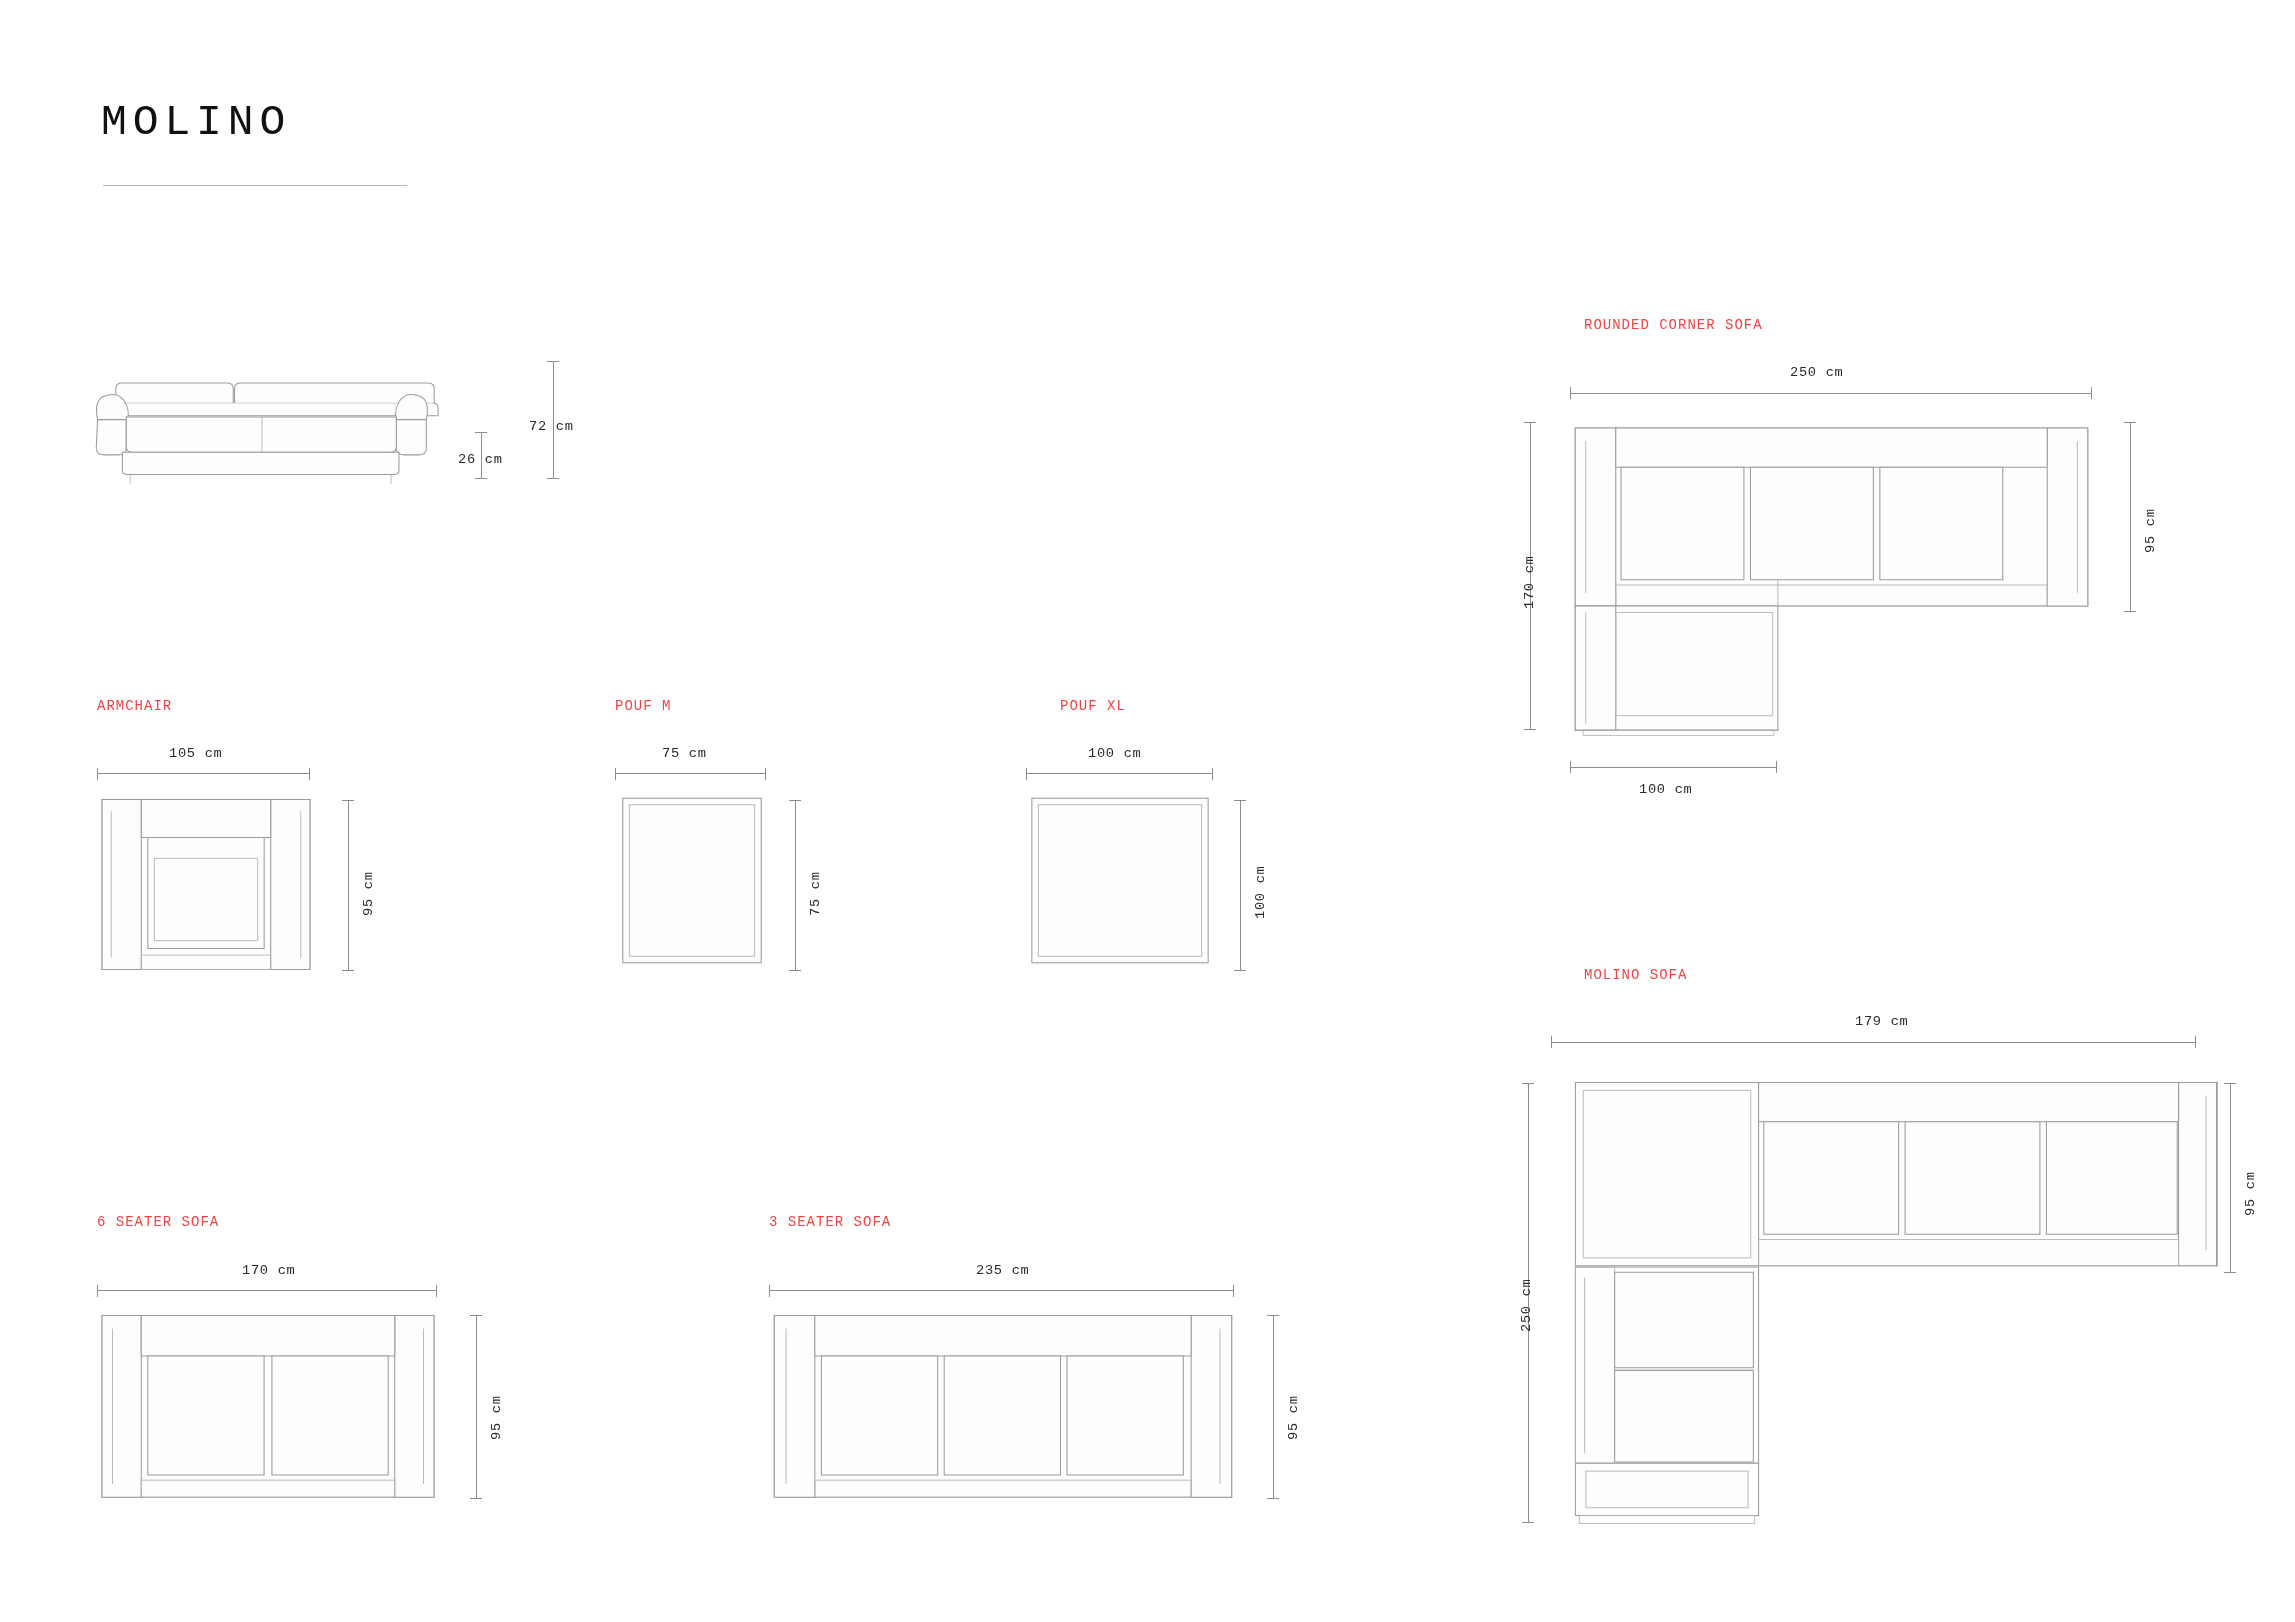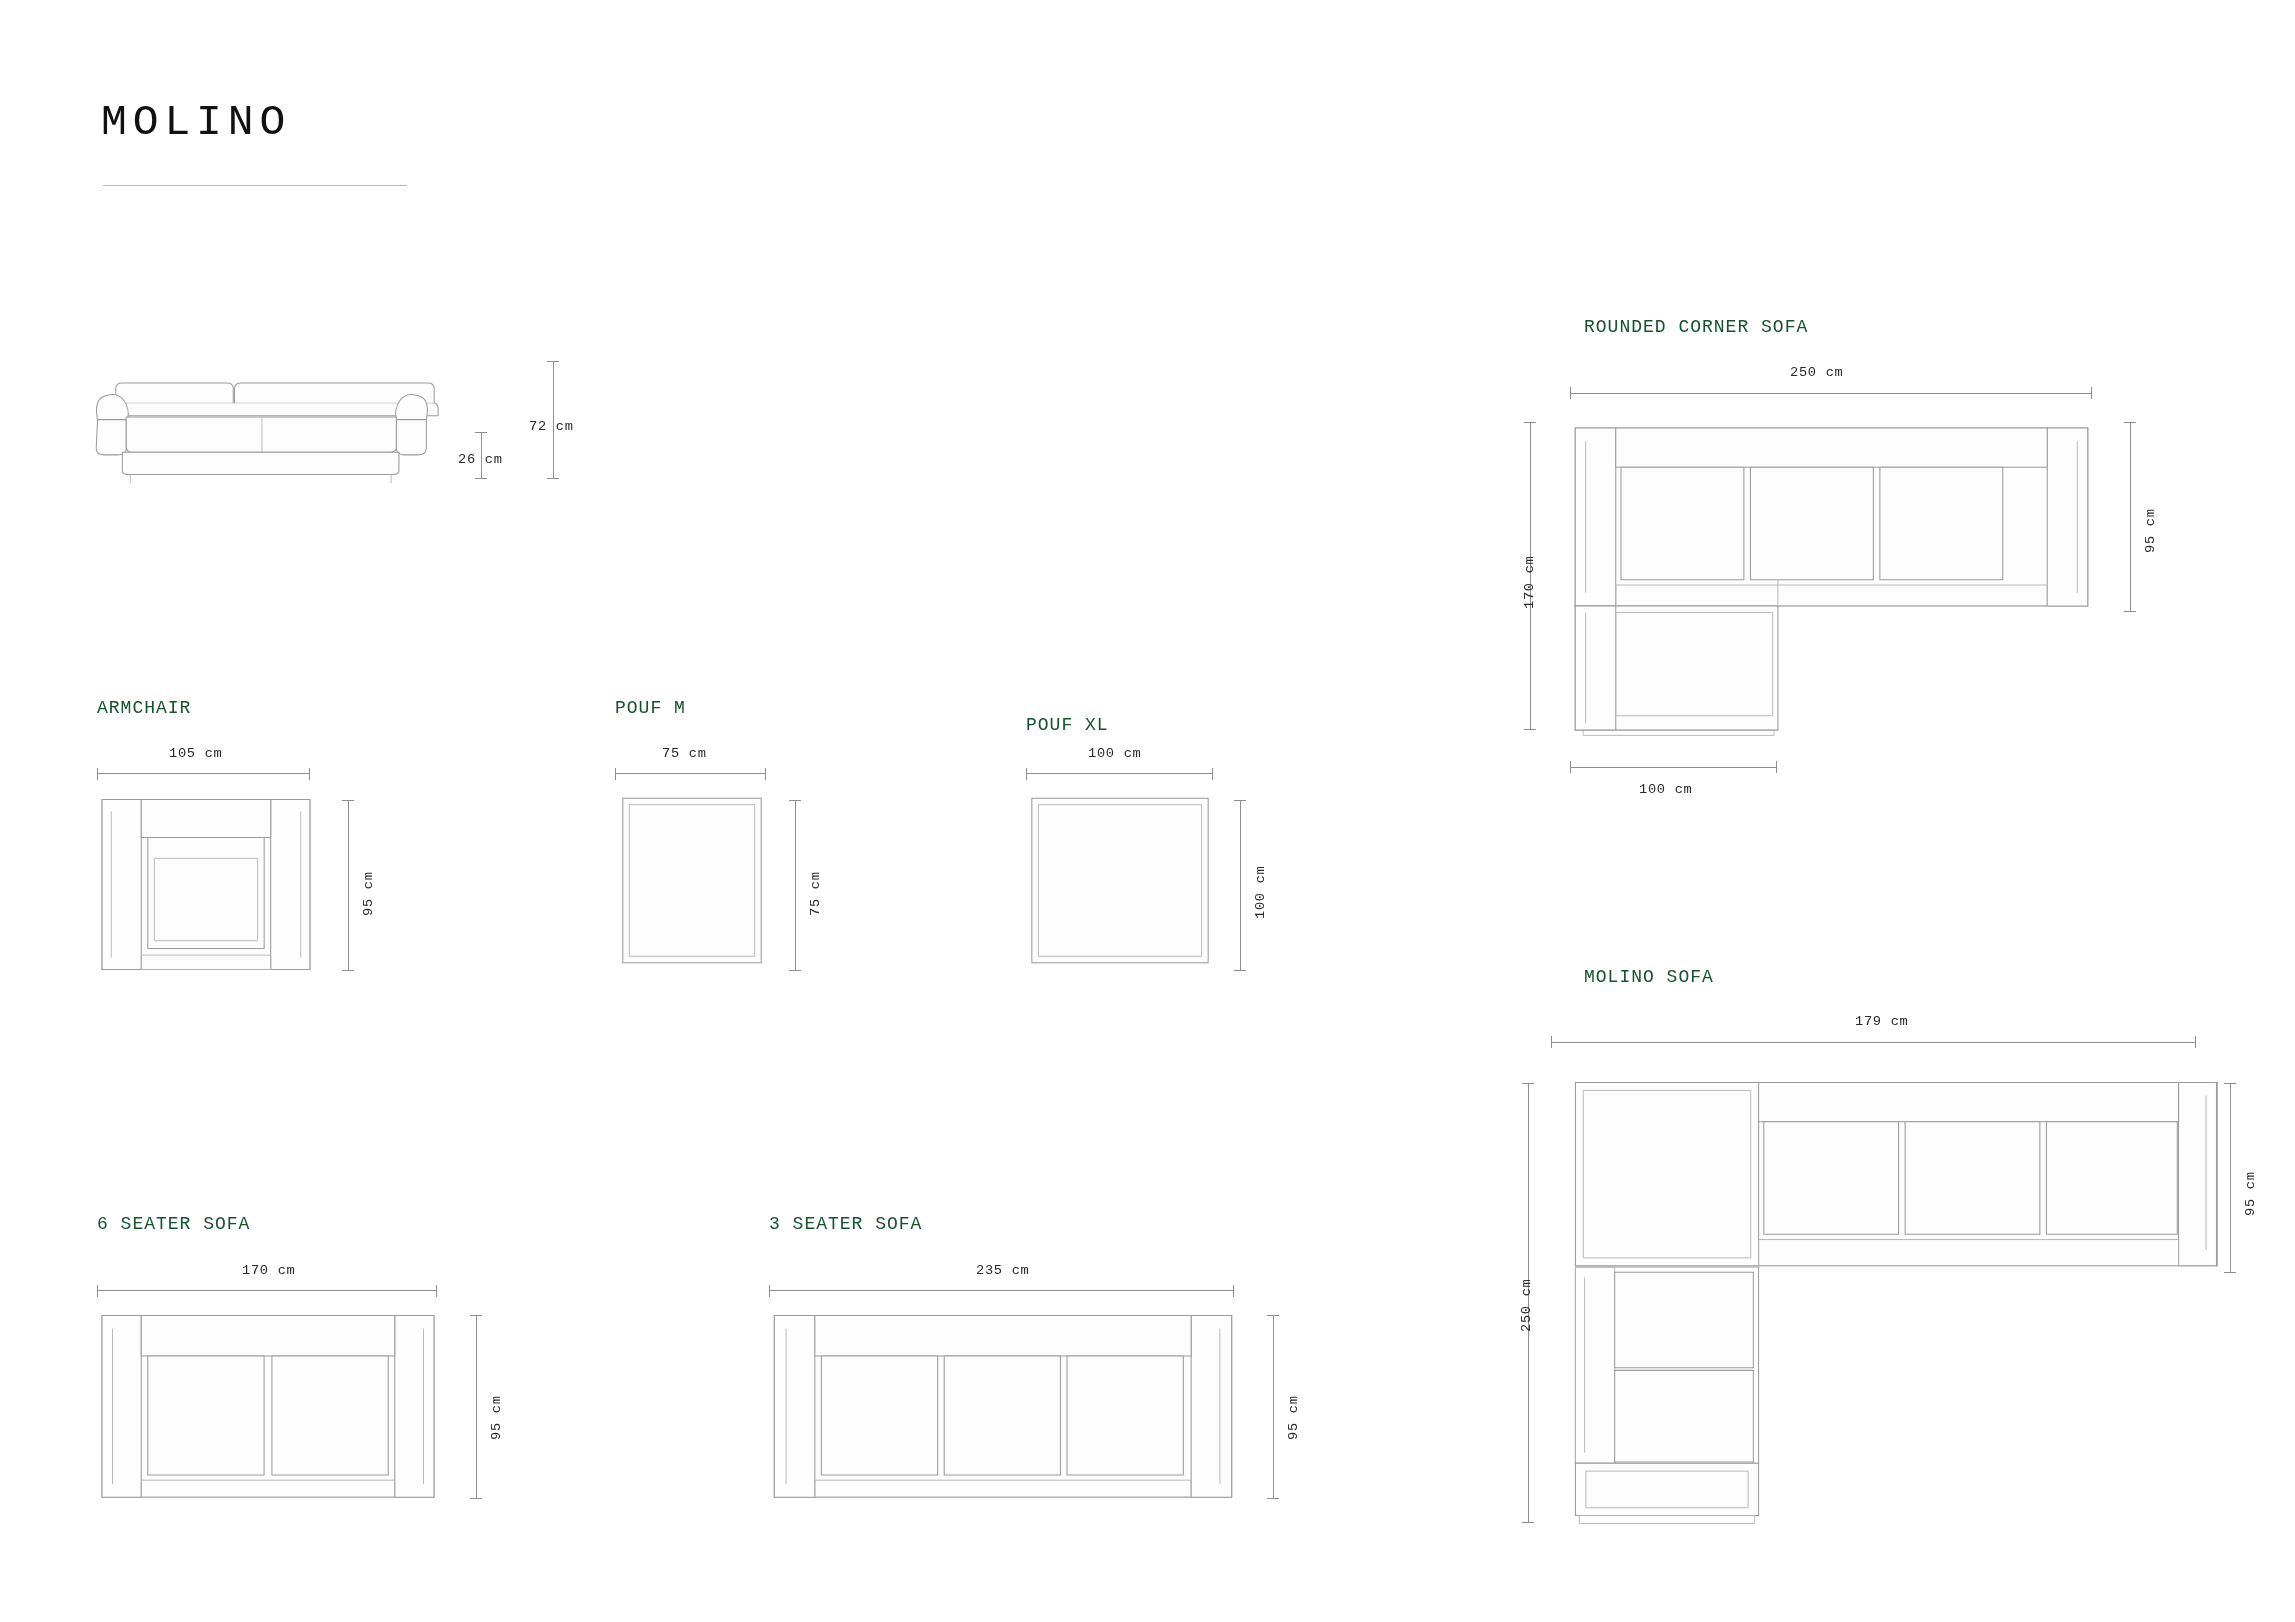--- a/index.html
+++ b/index.html
@@ -14,21 +14,21 @@
   .title{
     position:absolute;left:101px;top:98px;
     font-size:43px;letter-spacing:5.9px;font-weight:400;color:#111;
   }
   .title-rule{
     position:absolute;left:103px;top:185px;width:304px;height:1.3px;background:#b9b9b9;
   }
 
   
   .label{
-    position:absolute;font-size:18px;letter-spacing:1px;color:#14532d;font-weight:500;
+    position:absolute;font-size:14px;letter-spacing:1px;color:#ef4444;font-weight:500;
     white-space:nowrap;
   }
   .dim{
     position:absolute;font-size:13.7px;letter-spacing:0.7px;color:#2a2a2a;white-space:nowrap;
   }
   .dim.vert{
     transform-origin:left top;
     transform:rotate(-90deg);
   }
 
@@ -113,21 +113,21 @@
     <svg width="144" height="175" viewBox="0 0 220 268">
       <rect class="fillsoft" x="4" y="8" width="212" height="252"></rect>
       <rect class="ln2" x="14" y="18" width="192" height="232"></rect>
     </svg>
   </div>
   <div class="vline" style="left:795px;top:800px;height:170px;"></div>
   <div class="tick-h" style="left:789px;top:800px;width:11.8px;"></div>
   <div class="tick-h" style="left:789px;top:970px;width:11.8px;"></div>
   <div class="dim vert" style="left:808px;top:916px;">75 cm</div>
 
-  <div class="label" style="left:1026px;top:698px;margin-top:17px;">POUF XL</div>
+  <div class="label" style="left:1060px;top:698px;">POUF XL</div>
   <div class="hline" style="left:1026px;top:773px;width:186px;"></div>
   <div class="tick-v" style="left:1026px;top:768px;height:11.8px;"></div>
   <div class="tick-v" style="left:1212px;top:768px;height:11.8px;"></div>
   <div class="dim" style="left:1088px;top:746px;">100 cm</div>
 
   <div class="fig" style="left:1029px;top:793px;">
     <svg width="182" height="175" viewBox="0 0 278 268">
       <rect class="fillsoft" x="4" y="8" width="270" height="252"></rect>
       <rect class="ln2" x="14" y="18" width="250" height="232"></rect>
     </svg>

